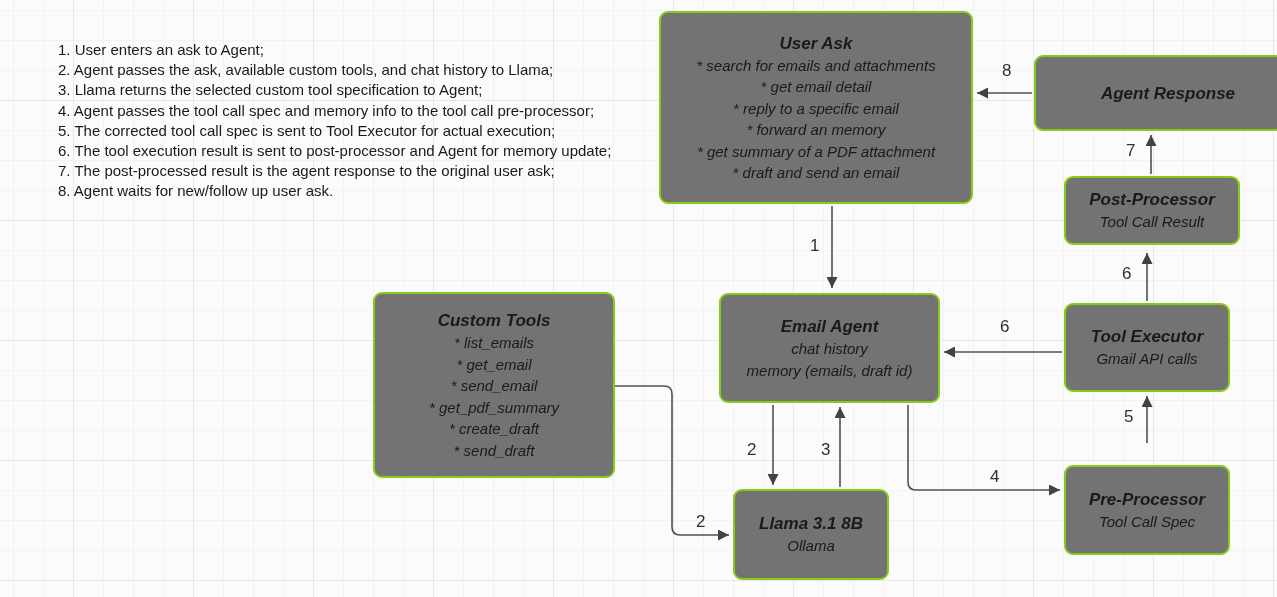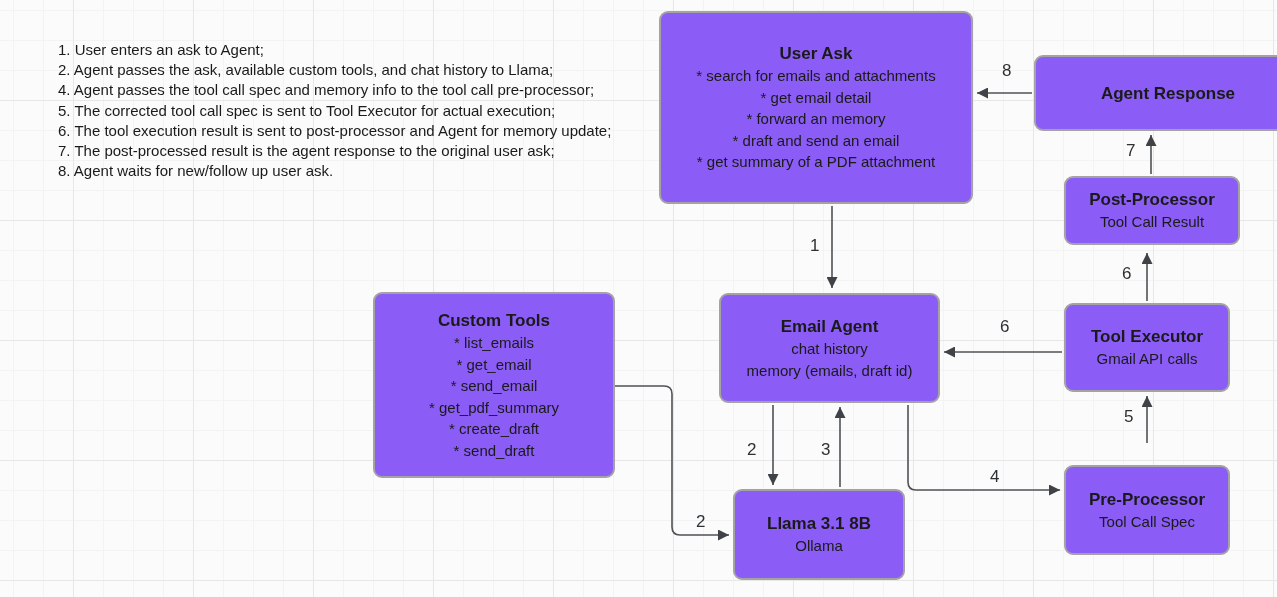--- a/index.html
+++ b/index.html
@@ -17,40 +17,42 @@
       linear-gradient(to bottom, #f3f3f3 1px, transparent 1px);
     background-size: 120px 120px, 120px 120px, 30px 30px, 30px 30px;
     background-position: 73px 100px, 73px 100px, 13px 10px, 13px 10px;
   }
   .notes {
     position: absolute; left: 14px; top: 40px;
     font-size: 15px; line-height: 20.2px; white-space: nowrap; margin-left: 44px;
   }
   .box {
     position: absolute; box-sizing: border-box;
-    background: #8b5cf6;
-    border: 2px solid #a3a3a3;
+    background: #737373;
+    border: 2px solid #84cc16;
     border-radius: 9px;
     display: flex; flex-direction: column;
     align-items: center; justify-content: center;
     text-align: center;
+    font-style: italic;
   }
   .box-title { font-weight: bold; font-size: 17px; line-height: 23px; white-space: nowrap; }
   .box-line  { font-size: 15px; line-height: 21.5px; white-space: nowrap; }
   .arrows { position: absolute; left: 0; top: 0; pointer-events: none; }
   .edge-label {
     position: absolute; font-size: 17px; color: #2e3134; line-height: 20px;
   }
 </style>
 </head>
 <body>
 
 <div class="notes">
   <div>1. User enters an ask to Agent;</div>
   <div>2. Agent passes the ask, available custom tools, and chat history to Llama;</div>
+  <div>3. Llama returns the selected custom tool specification to Agent;</div>
   <div>4. Agent passes the tool call spec and memory info to the tool call pre-processor;</div>
   <div>5. The corrected tool call spec is sent to Tool Executor for actual execution;</div>
   <div>6. The tool execution result is sent to post-processor and Agent for memory update;</div>
   <div>7. The post-processed result is the agent response to the original user ask;</div>
   <div>8. Agent waits for new/follow up user ask.</div>
 </div>
 
 <svg class="arrows" width="1277" height="597">
   <defs>
     <marker id="ah" viewBox="0 0 10 10" refX="10" refY="5" markerWidth="11" markerHeight="11" orient="auto" markerUnits="userSpaceOnUse">
@@ -79,23 +81,24 @@
 <span class="edge-label" style="left:1124px;top:407px">5</span>
 <span class="edge-label" style="left:1000px;top:317px">6</span>
 <span class="edge-label" style="left:1122px;top:264px">6</span>
 <span class="edge-label" style="left:1126px;top:141px">7</span>
 <span class="edge-label" style="left:1002px;top:61px">8</span>
 
 <div class="box" style="left:659px;top:11px;width:314px;height:193px">
   <div class="box-title">User Ask</div>
   <div class="box-line">* search for emails and attachments</div>
   <div class="box-line">* get email detail</div>
+  <div class="box-line">* reply to a specific email</div>
   <div class="box-line">* forward an memory</div>
+  <div class="box-line">* get summary of a PDF attachment</div>
   <div class="box-line">* draft and send an email</div>
-  <div class="box-line">* get summary of a PDF attachment</div>
 </div>
 
 <div class="box" style="left:1034px;top:55px;width:268px;height:76px">
   <div class="box-title">Agent Response</div>
 </div>
 
 <div class="box" style="left:1064px;top:176px;width:176px;height:69px">
   <div class="box-title">Post-Processor</div>
   <div class="box-line">Tool Call Result</div>
 </div>
@@ -119,16 +122,16 @@
 <div class="box" style="left:373px;top:292px;width:242px;height:186px">
   <div class="box-title">Custom Tools</div>
   <div class="box-line">* list_emails</div>
   <div class="box-line">* get_email</div>
   <div class="box-line">* send_email</div>
   <div class="box-line">* get_pdf_summary</div>
   <div class="box-line">* create_draft</div>
   <div class="box-line">* send_draft</div>
 </div>
 
-<div class="box" style="left:733px;top:489px;width:172px;height:91px">
+<div class="box" style="left:733px;top:489px;width:156px;height:91px">
   <div class="box-title">Llama 3.1 8B</div>
   <div class="box-line">Ollama</div>
 </div>
 
 </body></html>

